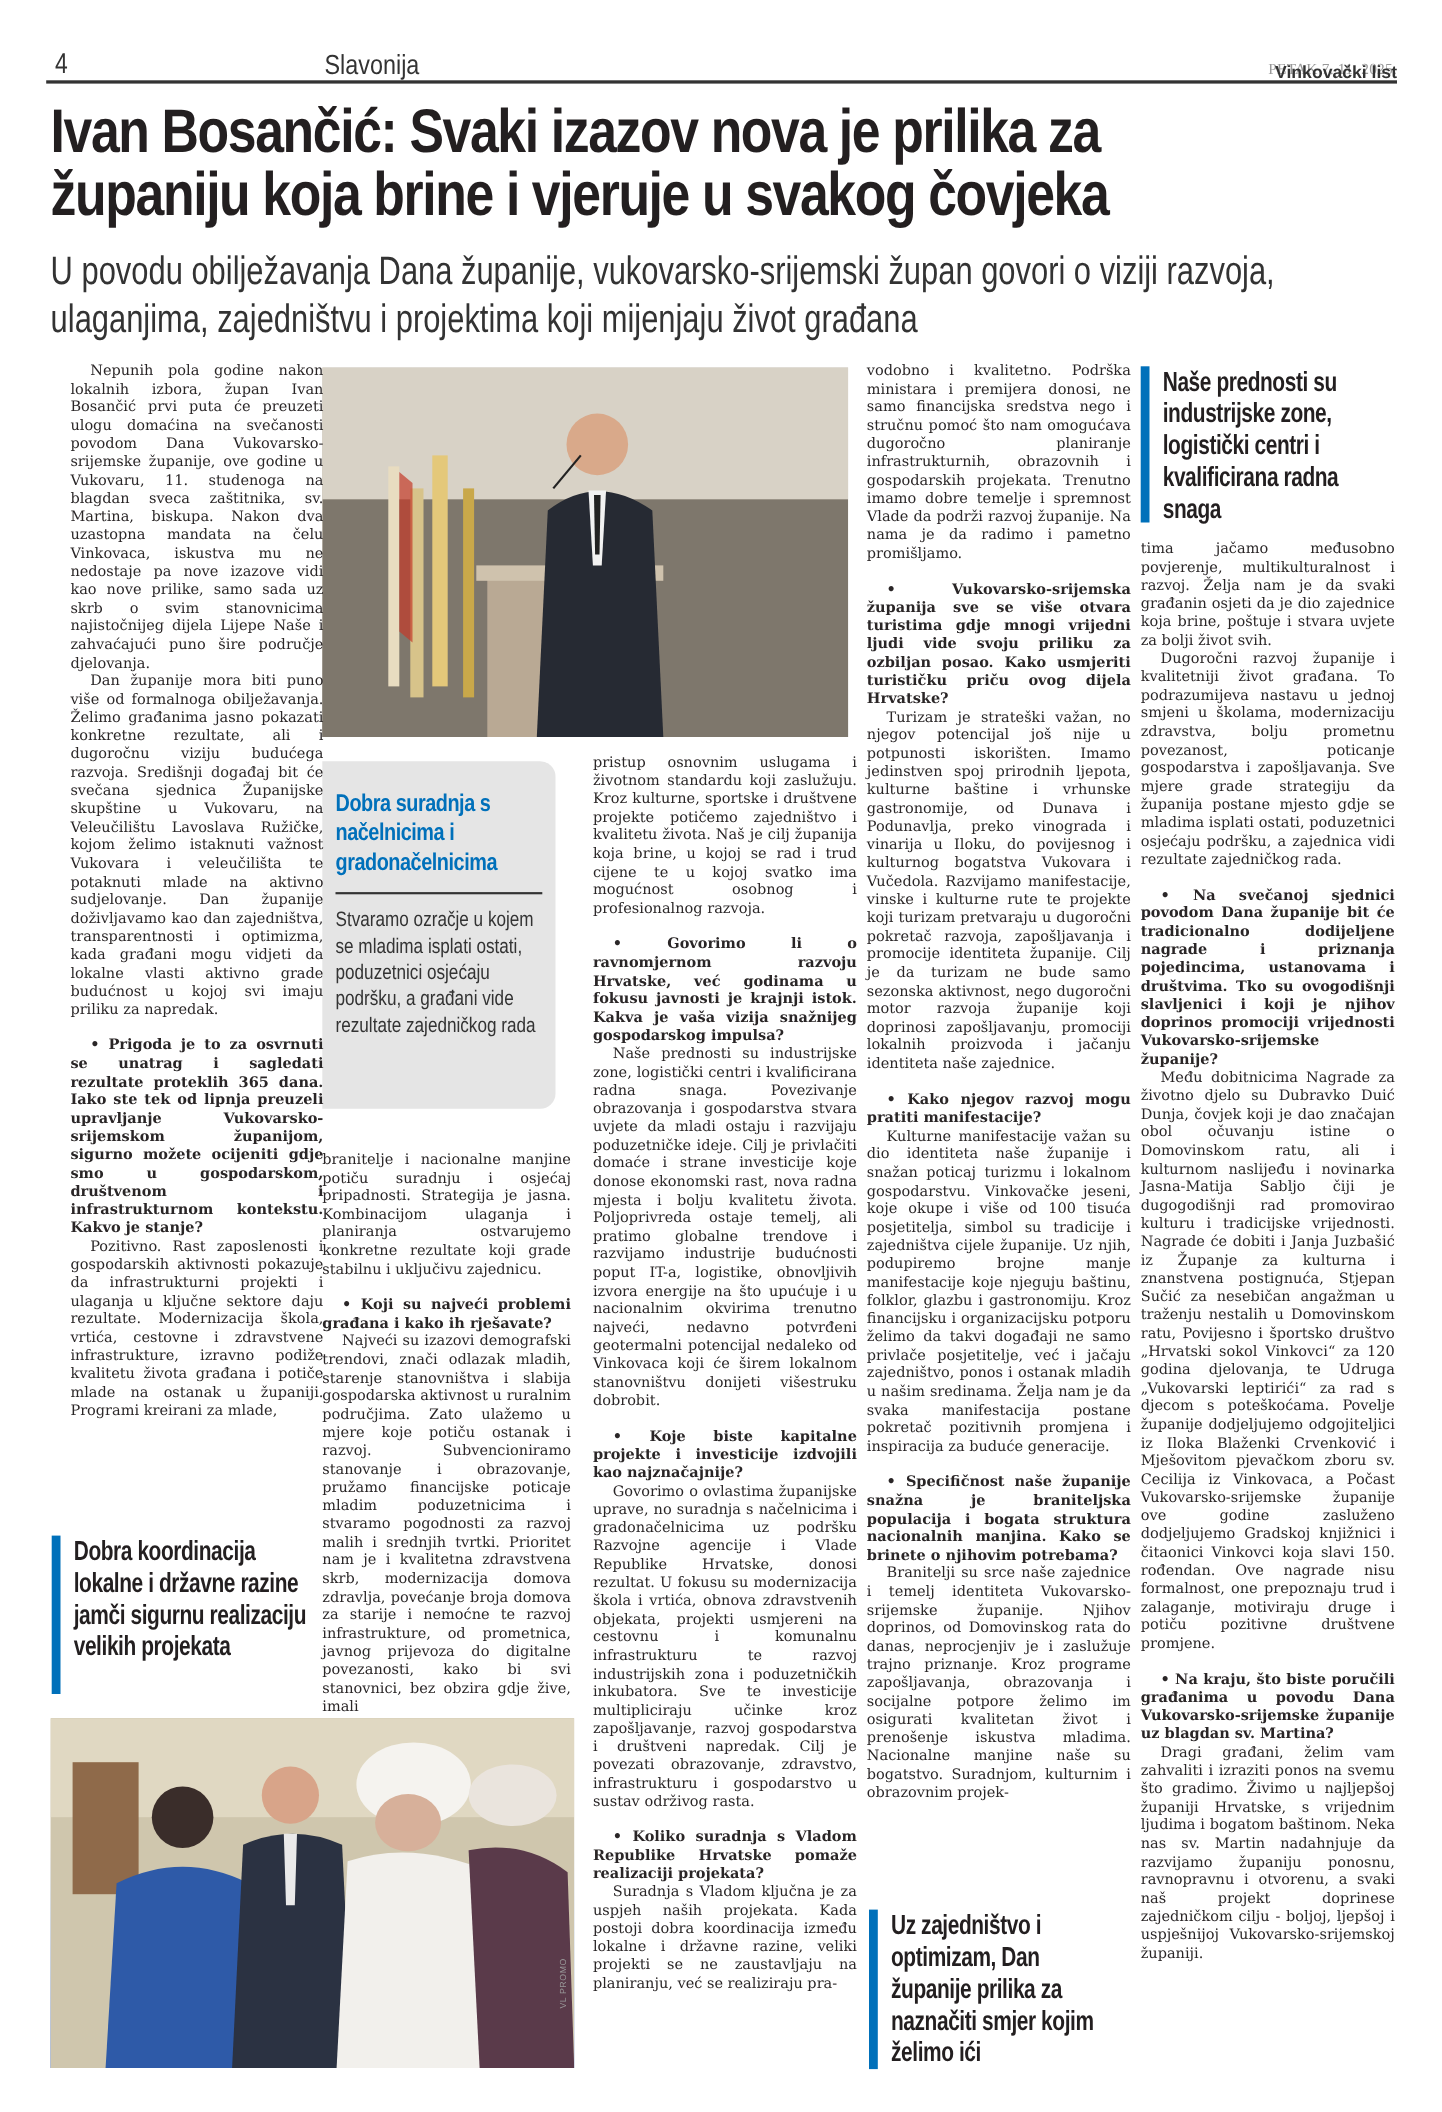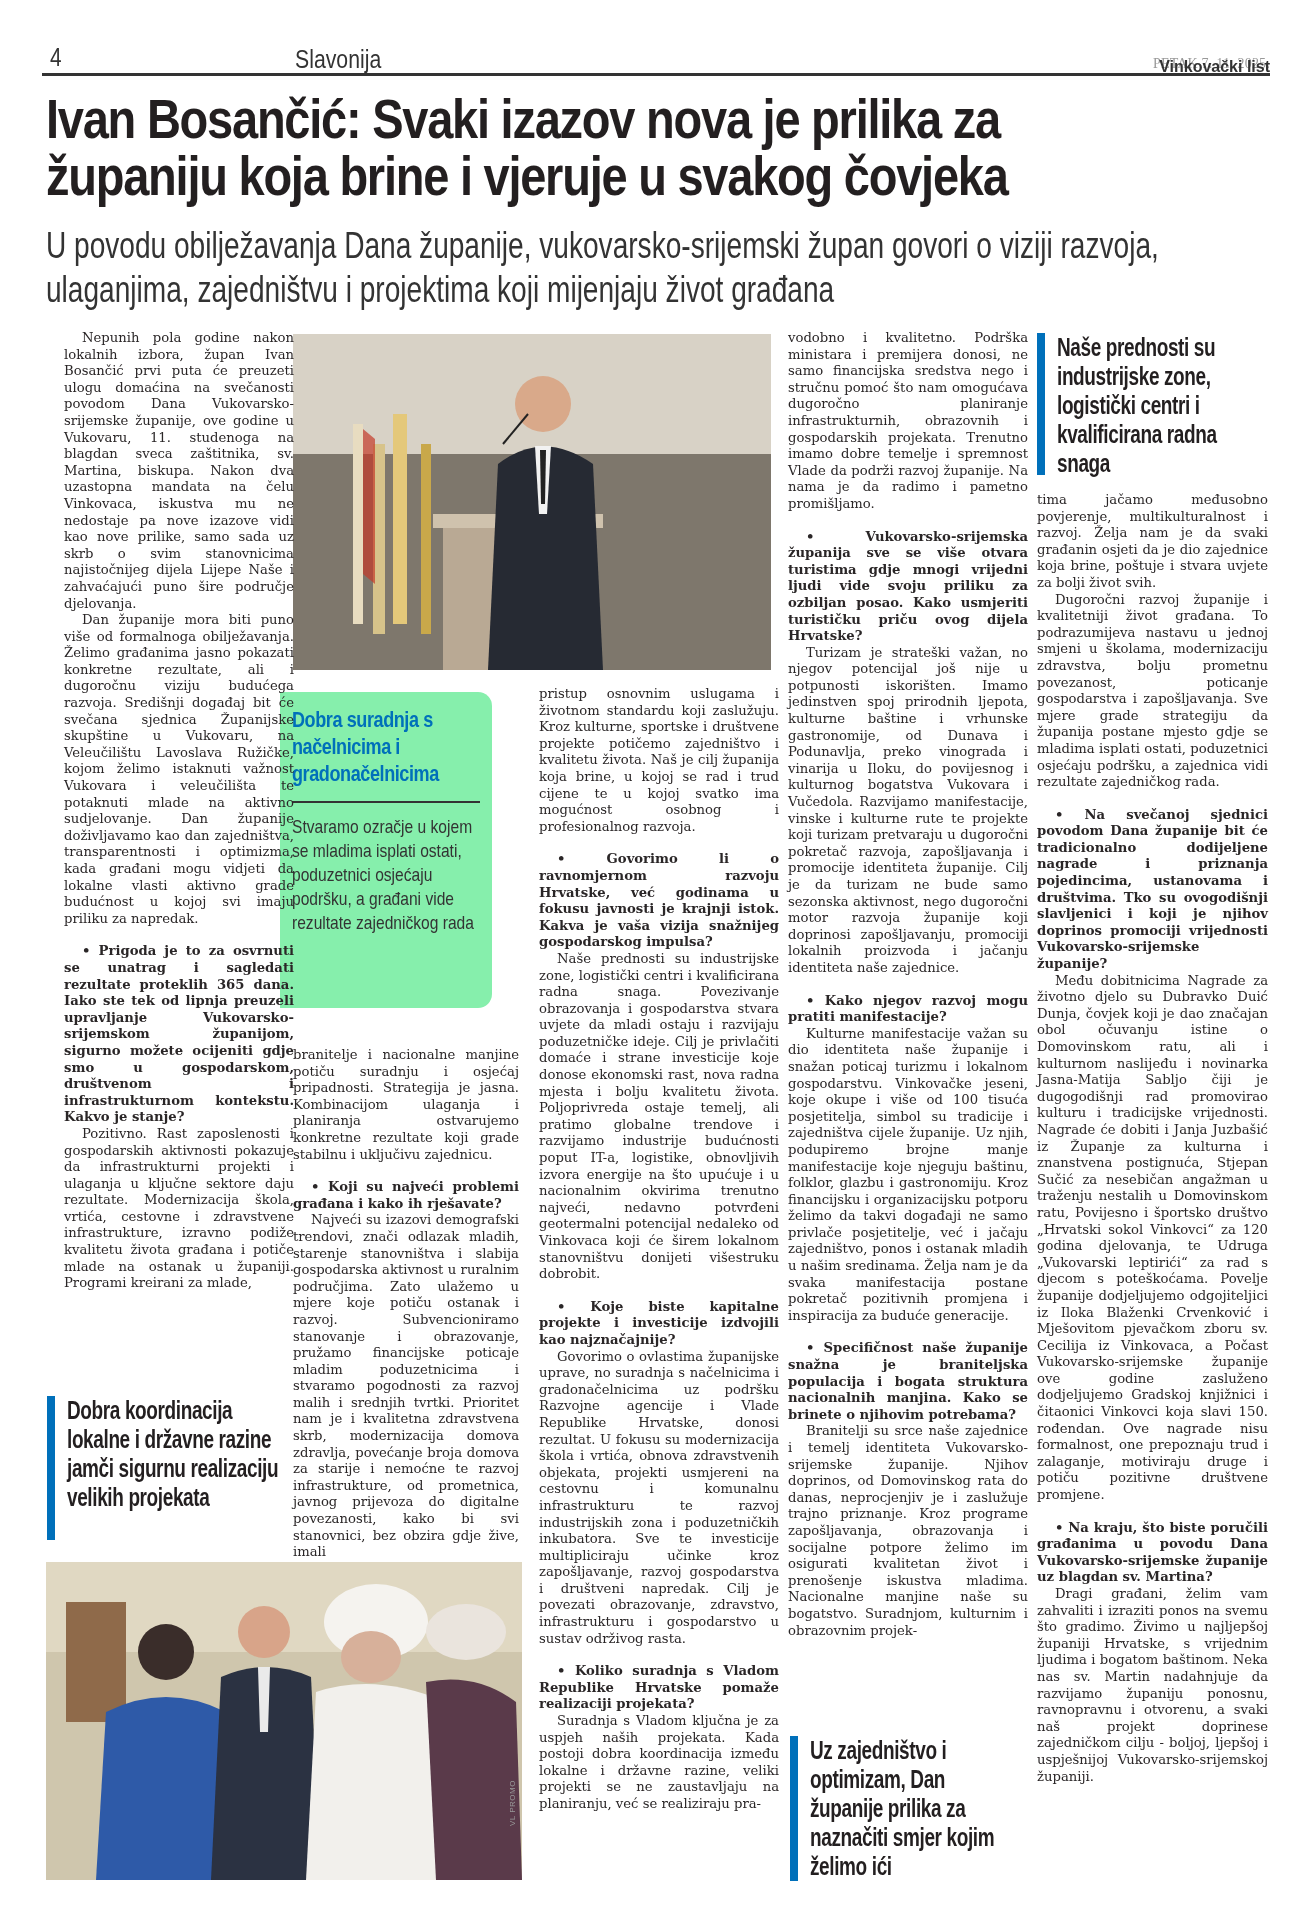--- a/index.html
+++ b/index.html
@@ -26,21 +26,21 @@
   #col3 { left: 539px; top: 662px; width: 240px; margin-top: 24px; }
   #col4 { left: 788px; top: 330px; width: 240px; }
   #col5 { left: 1037px; top: 492px; width: 231px; }
 
   .photo { position: absolute; overflow: hidden; }
   #photo1 { left: 293px; top: 334px; width: 478px; height: 336px; background: linear-gradient(180deg, #cfc9bf 0%, #bdb4a6 40%, #8d8478 80%, #6c6459 100%); }
   #photo2 { left: 46px; top: 1562px; width: 476px; height: 318px; background: linear-gradient(180deg, #d6cfb8 0%, #c9c1a8 35%, #8ca0b8 60%, #3e5b95 100%); }
 
   .promo { position: absolute; left: 508px; top: 1826px; font-family: "Liberation Sans", sans-serif; font-size: 8px; color: #999; transform: rotate(-90deg); transform-origin: left top; letter-spacing: 0.5px; }
 
-  .quotebox { position: absolute; left: 280px; top: 692px; width: 212px; height: 316px; background: #86efac; border-radius: 0 14px 14px 0; padding: 14px 12px; }
+  .quotebox { position: absolute; left: 293px; top: 692px; width: 212px; height: 316px; background: #e5e5e5; border-radius: 0 14px 14px 0; padding: 24px 12px; }
   .quotebox .qtitle { font-family: "Liberation Sans", sans-serif; font-weight: bold; color: #0070ba; font-size: 22px; line-height: 27px; transform: scaleX(0.82); transform-origin: left top; width: 240px; letter-spacing: -0.5px; }
   .quotebox .qrule { border-top: 2px solid #333; margin: 14px 0 12px 0; width: 188px; }
   .quotebox .qtext { font-family: "Liberation Sans", sans-serif; font-size: 19px; line-height: 24px; color: #333; transform: scaleX(0.82); transform-origin: left top; width: 230px; }
 
   .pull { position: absolute; border-left: 8px solid #0070ba; padding-left: 12px; }
   .pull div { font-family: "Liberation Sans", sans-serif; font-weight: bold; font-size: 25px; line-height: 29px; color: #231f20; transform: scaleX(0.76); transform-origin: left top; width: 300px; letter-spacing: -0.5px; }
   #pull1 { left: 47px; top: 1396px; height: 144px; width: 230px; }
   #pull2 { left: 790px; top: 1736px; height: 145px; width: 240px; }
   #pull3 { left: 1037px; top: 333px; height: 142px; width: 240px; }
 </style>

